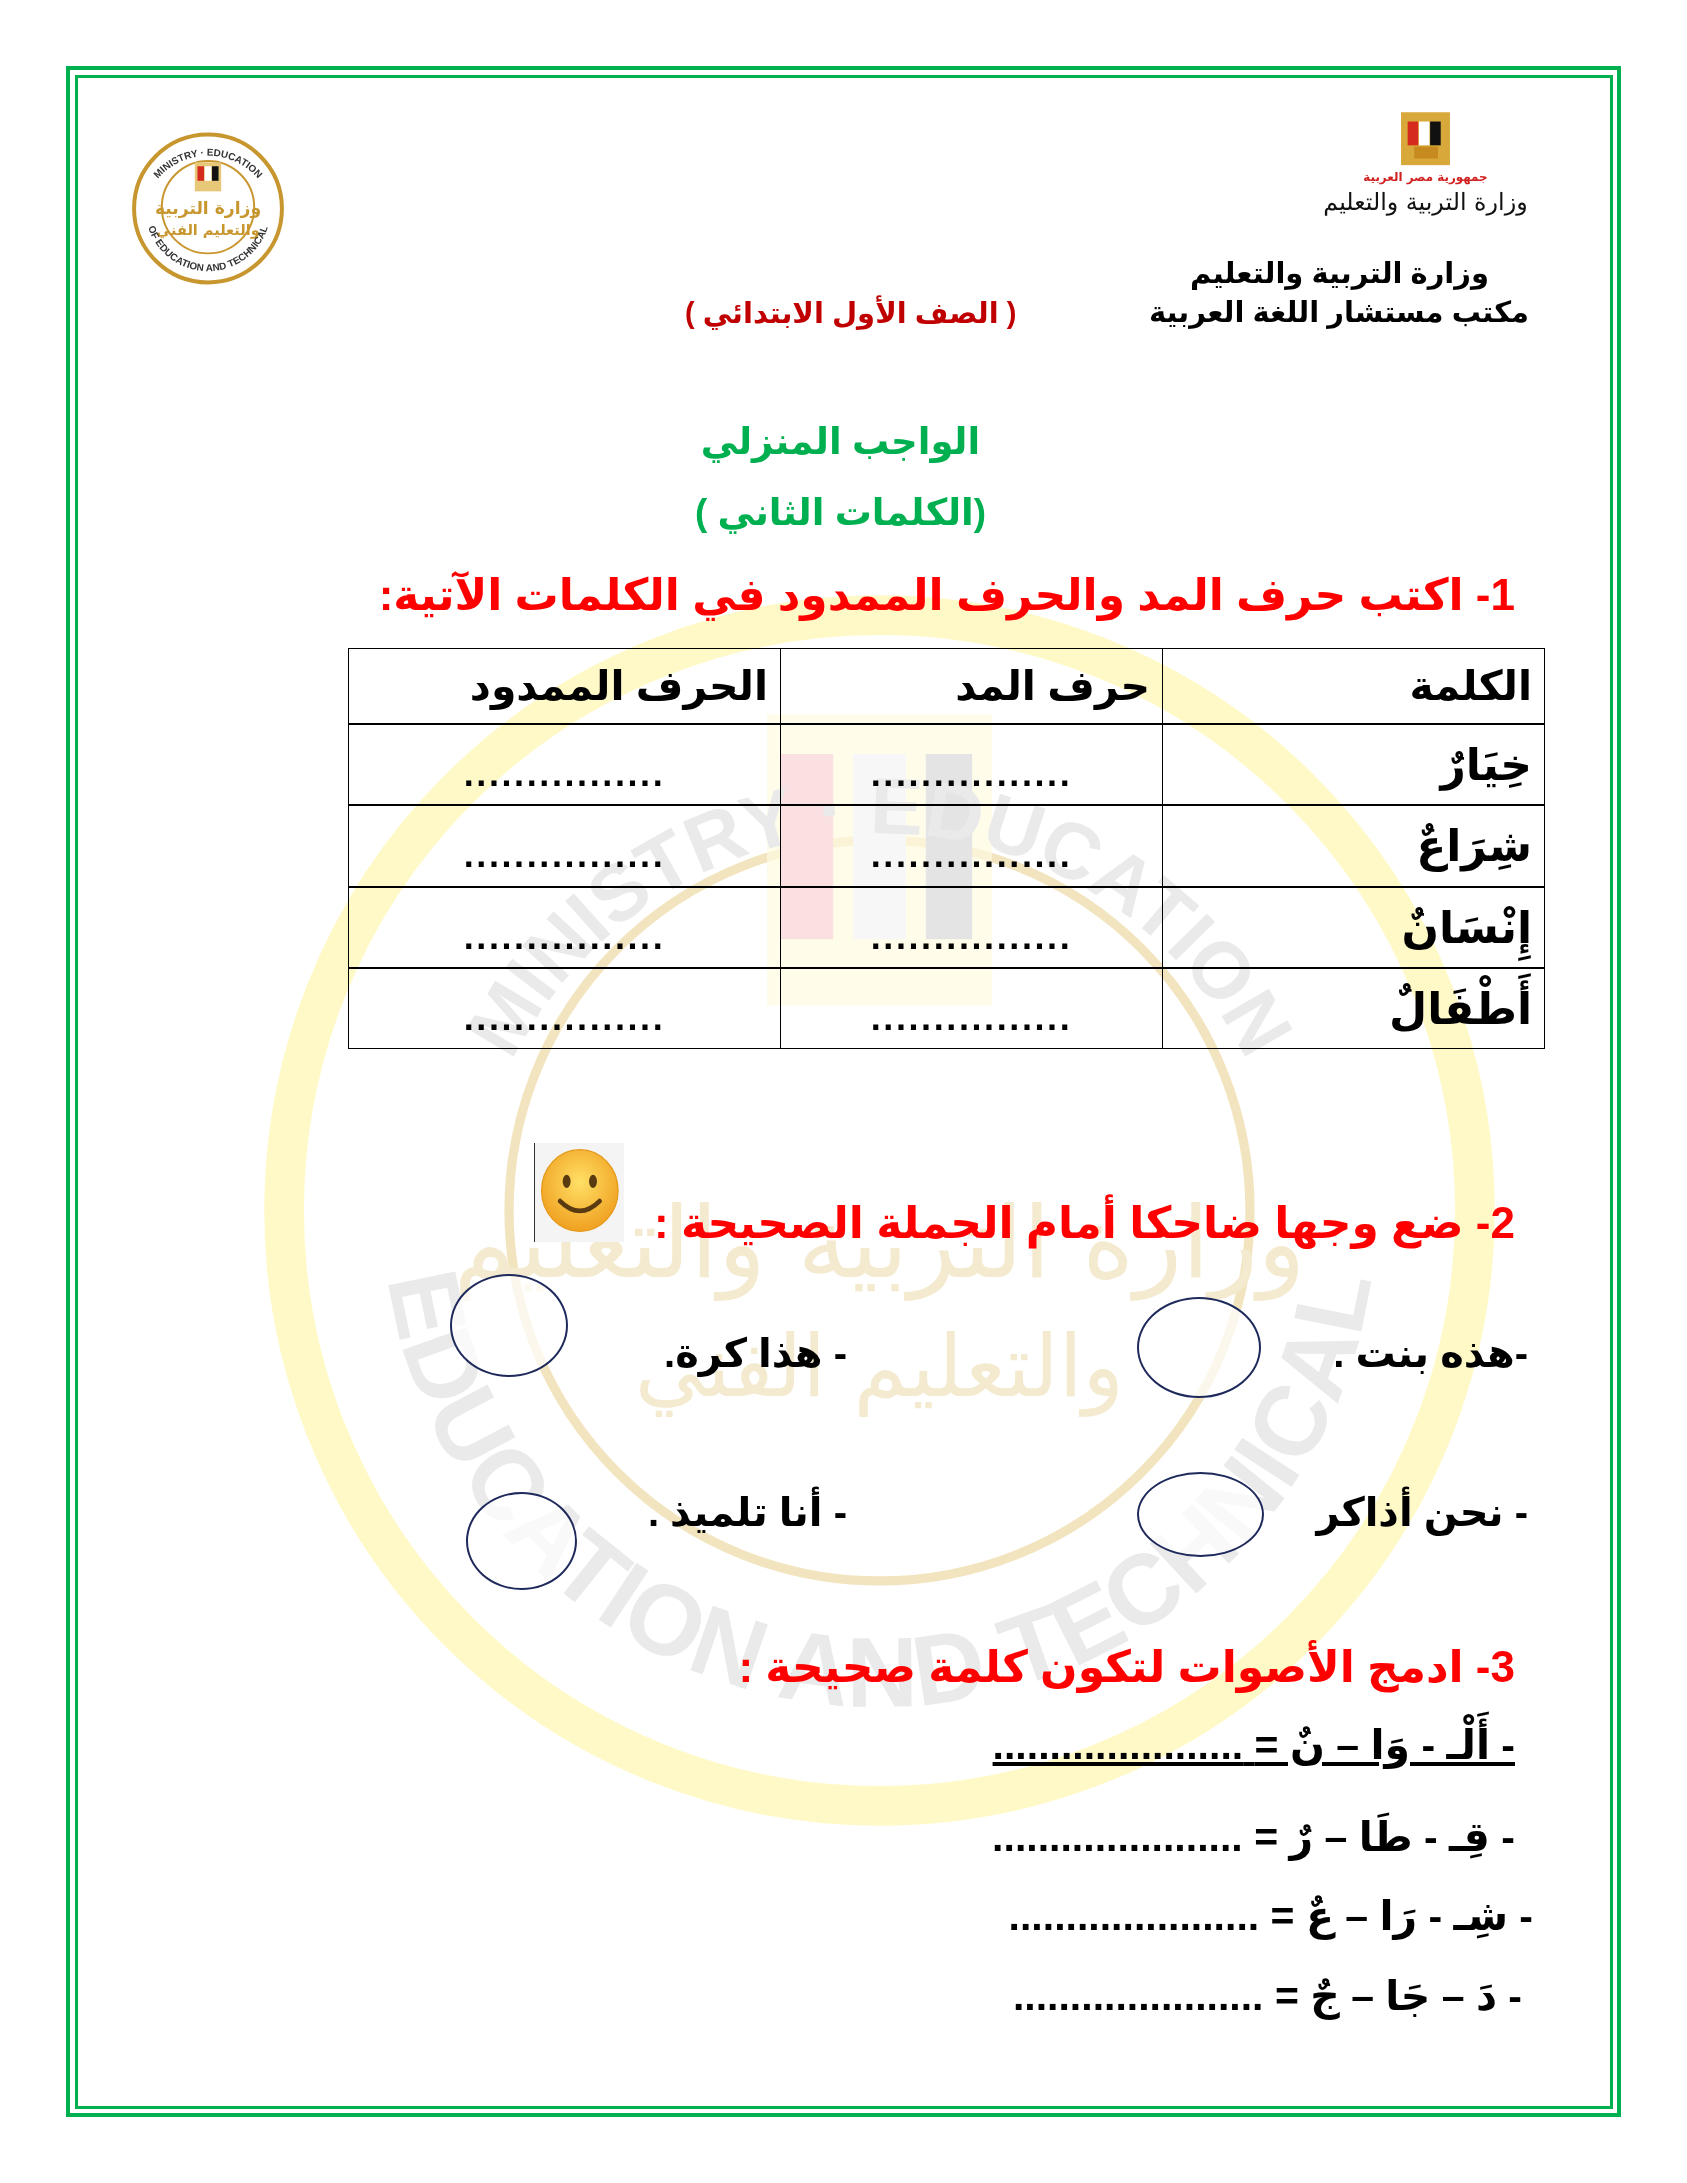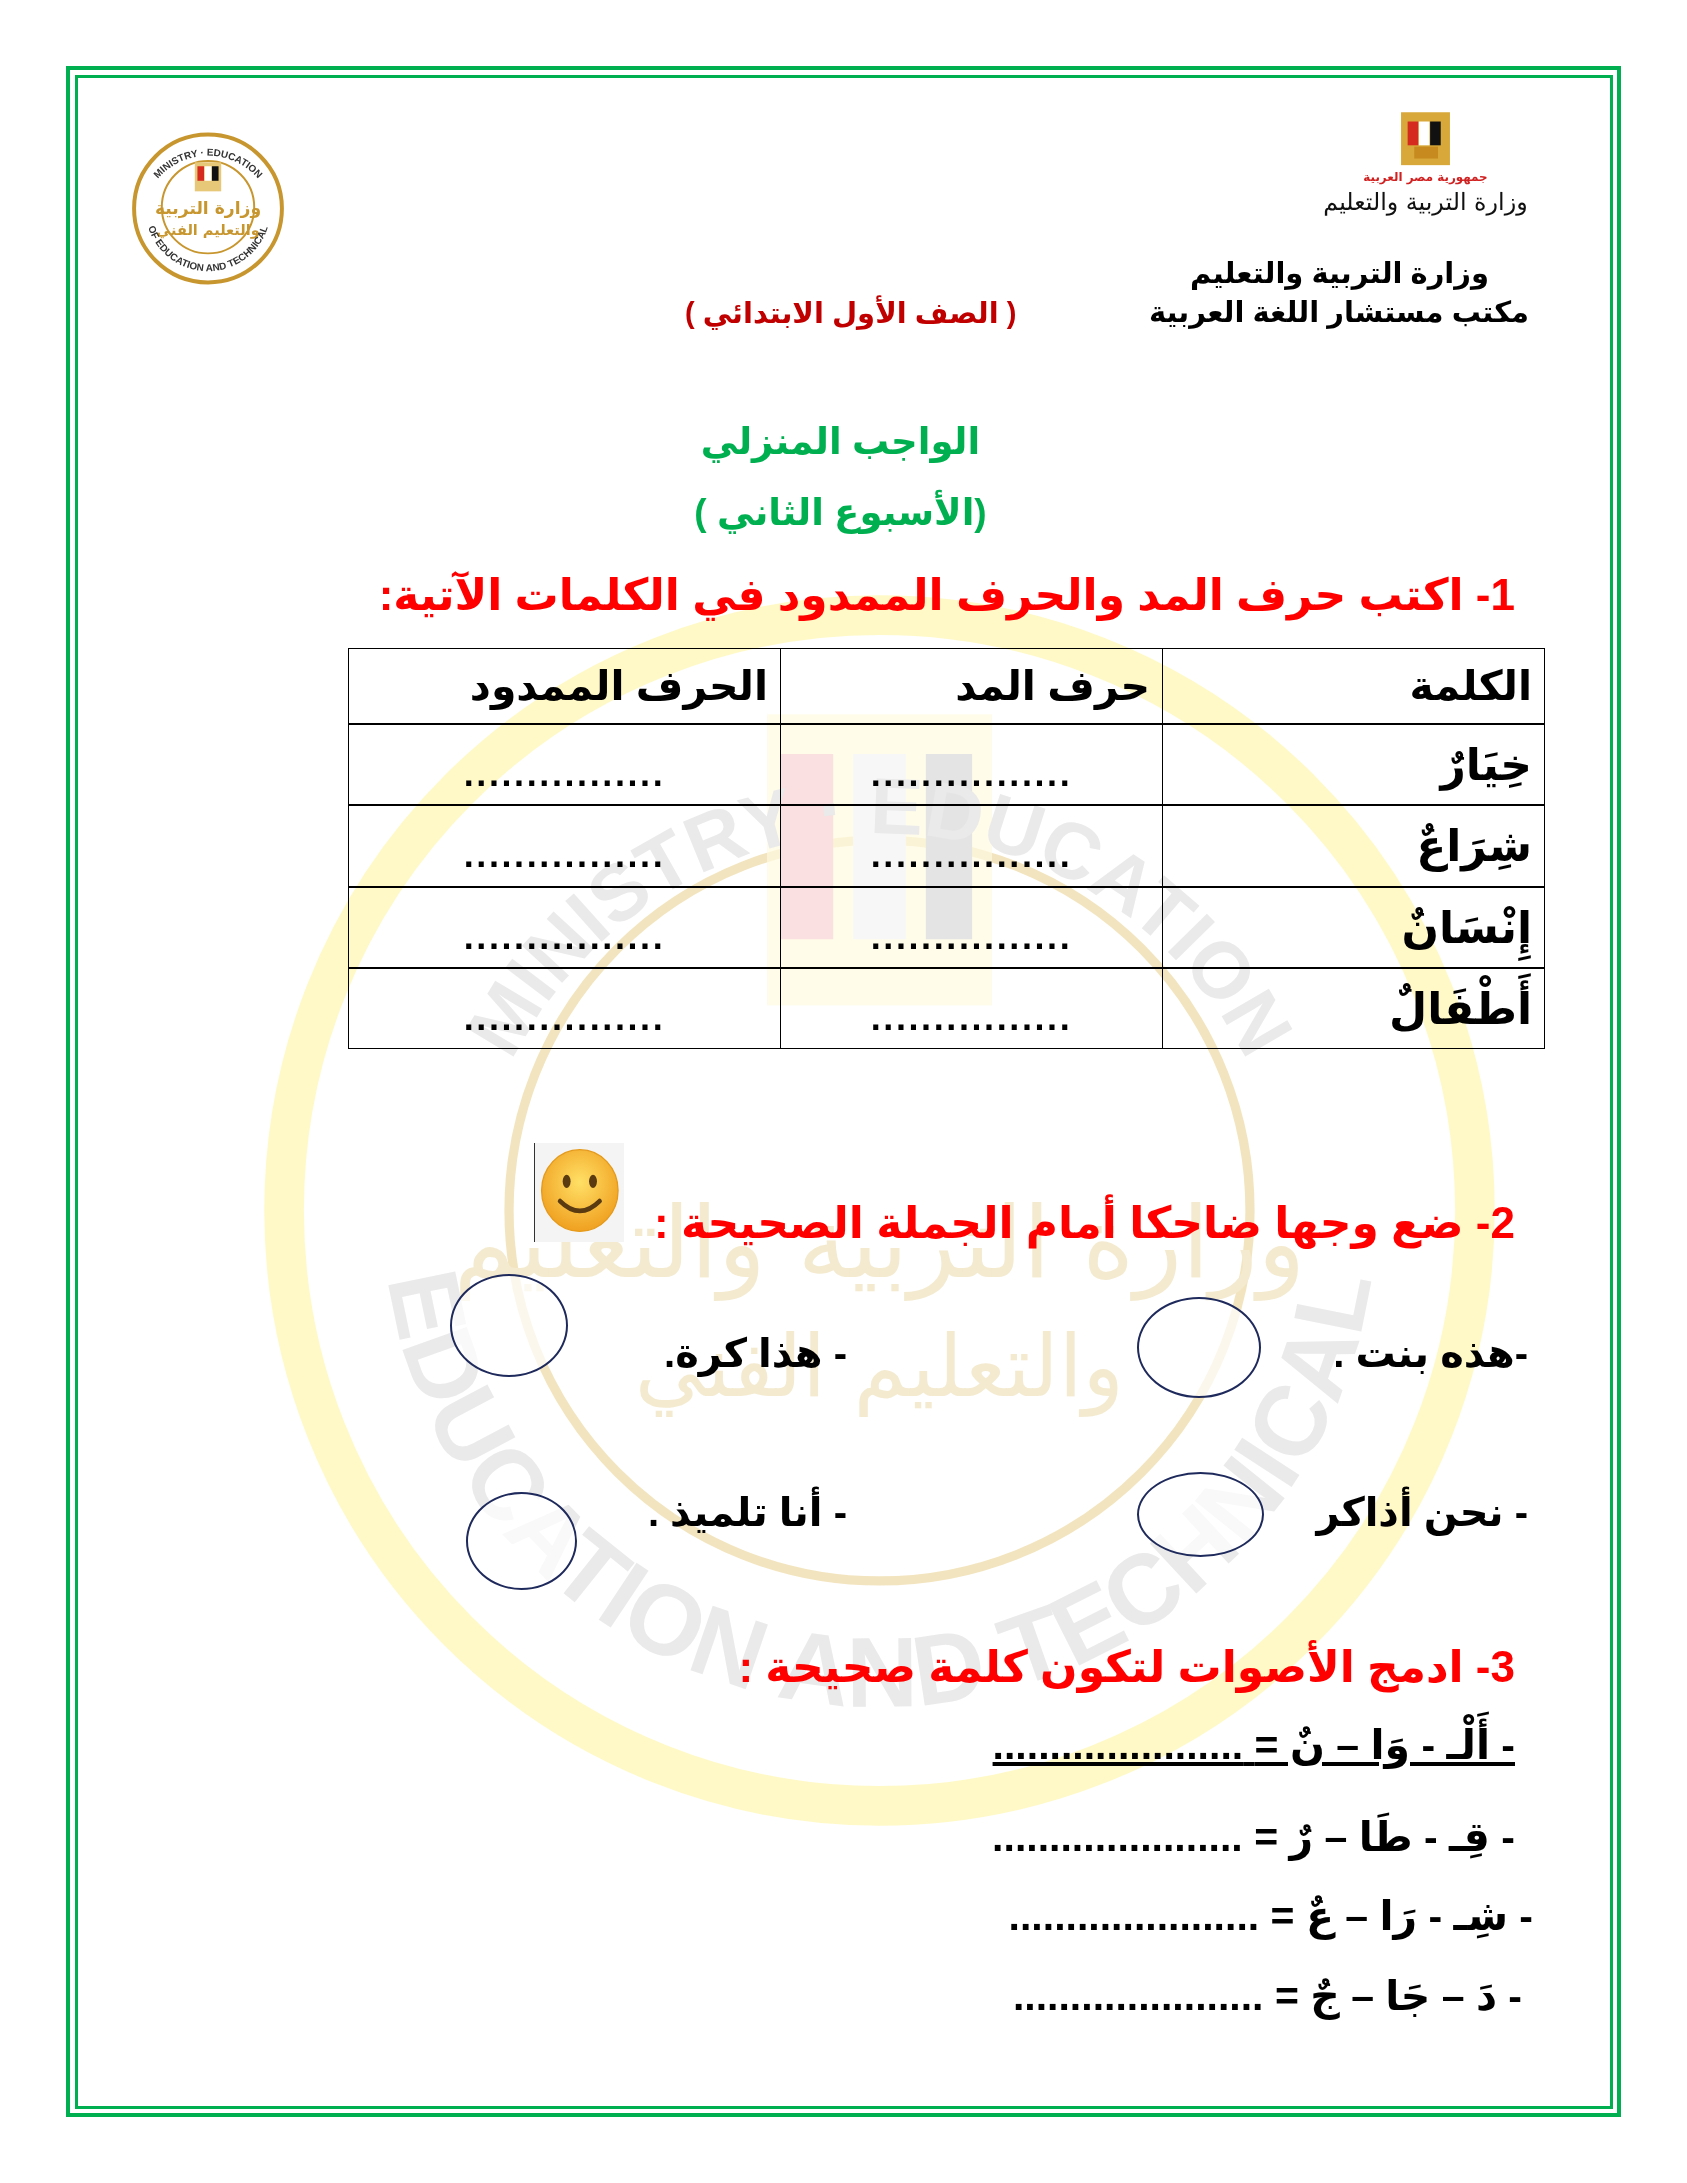--- a/index.html
+++ b/index.html
@@ -92,21 +92,21 @@
   <rect x="138" y="66" width="36" height="18" fill="#c68a1e"></rect>
   <text x="155" y="118" text-anchor="middle" font-size="18" fill="#d02020" font-weight="bold" font-family="DejaVu Sans, sans-serif">جمهورية مصر العربية</text>
   <text x="155" y="162" text-anchor="middle" font-size="36" fill="#111" font-family="DejaVu Serif, serif">وزارة التربية والتعليم</text>
 </svg>
 
 <div class="abs rtl hdr-line black" style="right:198px;top:255px;">وزارة التربية والتعليم</div>
 <div class="abs rtl hdr-line black" style="right:158px;top:294px;">مكتب مستشار اللغة العربية</div>
 <div class="abs rtl grade darkred" style="left:685px;top:296px;">( الصف الأول الابتدائي )</div>
 
 <div class="abs rtl title green" style="left:576px;top:412px;margin-top:8px;">الواجب المنزلي</div>
-<div class="abs rtl title green" style="left:576px;top:491px;">(الأسبوع الثاني )</div>
+<div class="abs rtl title green" style="left:576px;top:491px;">(الكلمات الثاني )</div>
 
 <div class="abs rtl q-title red" style="top:569px;">1- اكتب حرف المد والحرف الممدود في الكلمات الآتية:</div>
 
 <table class="madd">
   <tbody>
       <tr>
     <th style="width:357px;">الكلمة</th>
     <th style="width:357px;">حرف المد</th>
     <th>الحرف الممدود</th>
   </tr>

